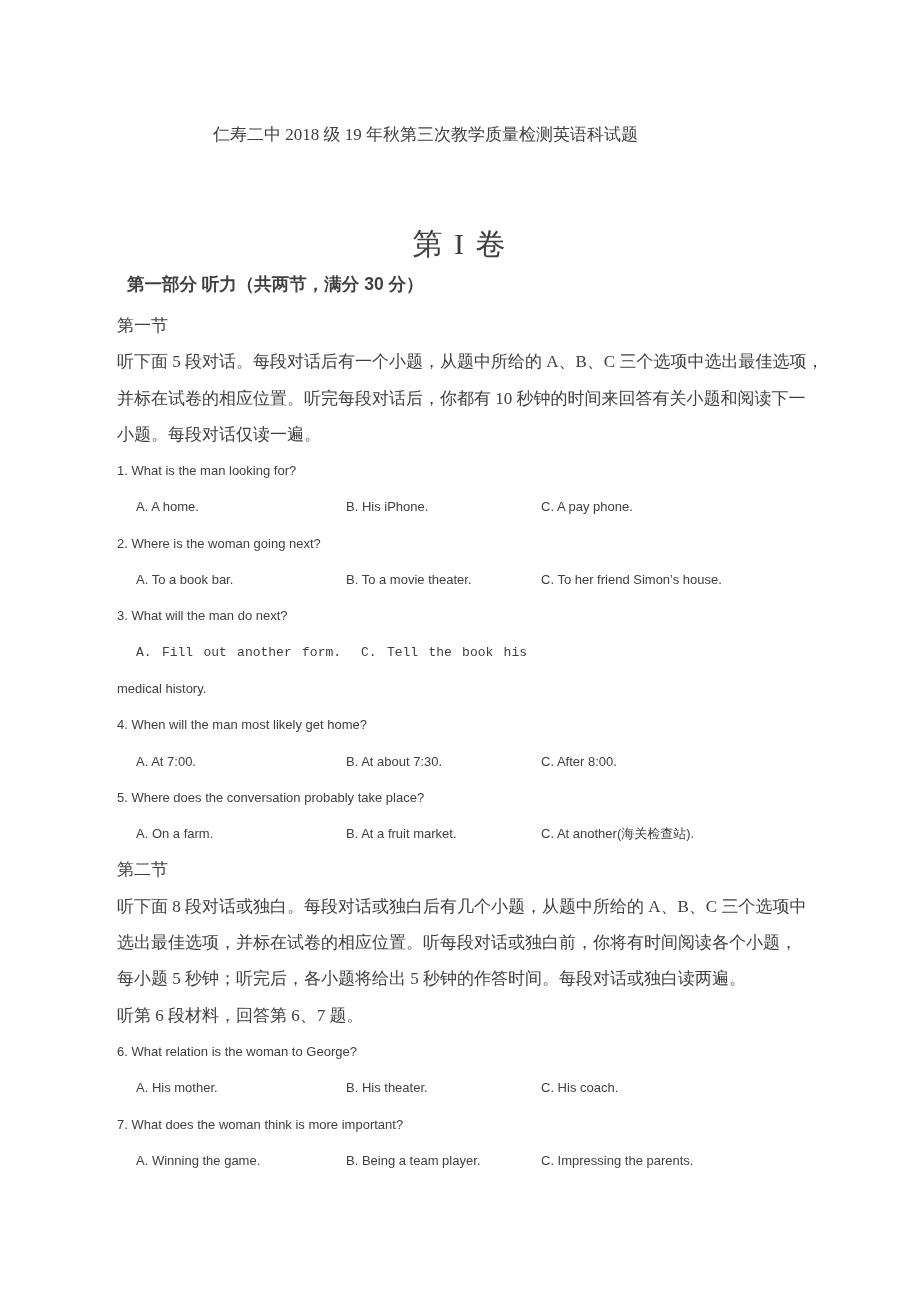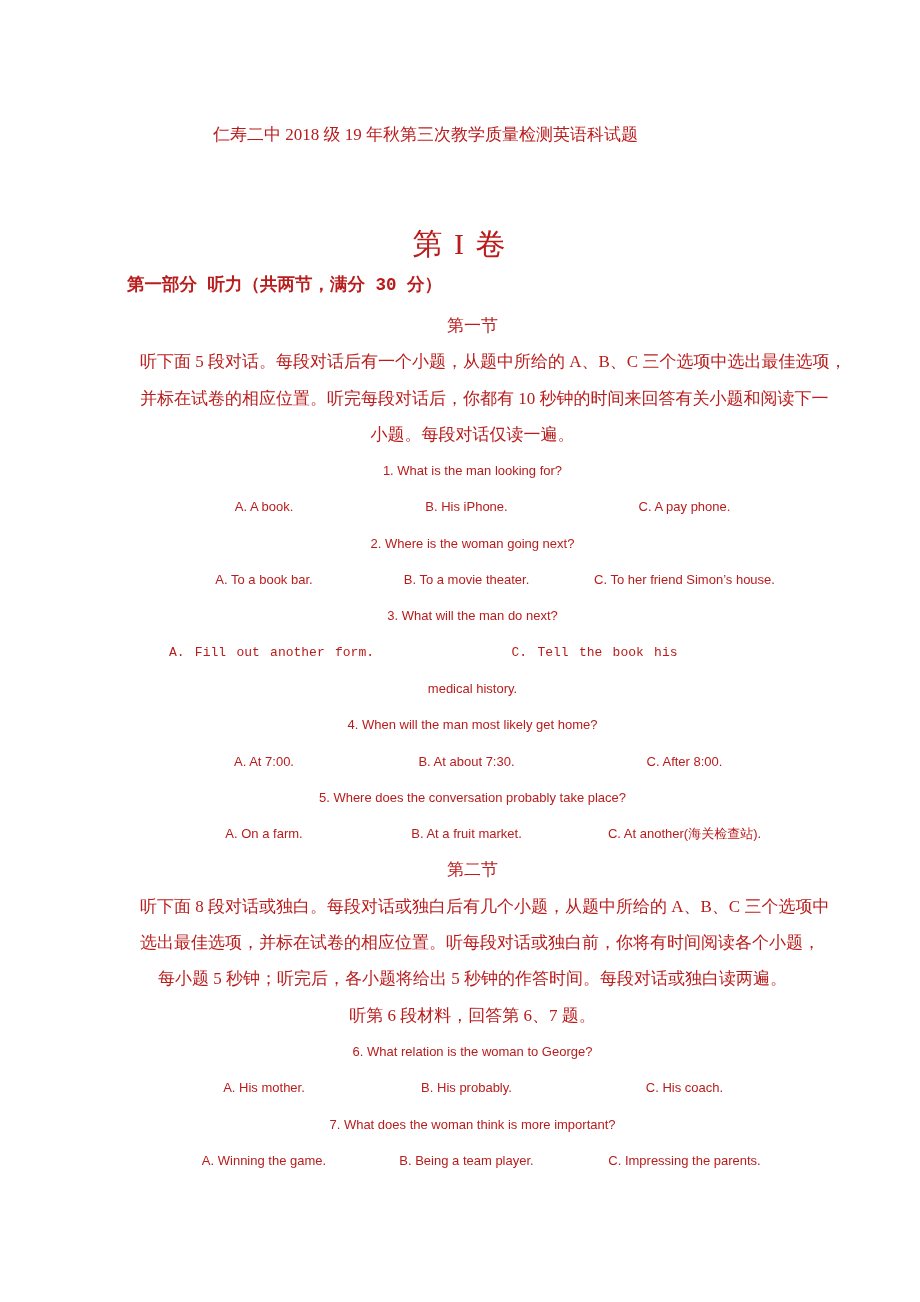--- a/index.html
+++ b/index.html
@@ -1,21 +1,21 @@
 <!DOCTYPE html>
 <html><head>
 <meta charset="utf-8">
 <style>
   html, body { margin: 0; padding: 0; background: #ffffff; }
   .page {
     position: relative;
     width: 920px;
     height: 1302px;
     background: #ffffff;
-    color: #b91c1c;
+    color: #404040;
     overflow: hidden;
   }
   .title {
     position: absolute;
     top: 123px;
     left: 213px;
     font-family: "Liberation Serif", "DejaVu Serif", serif;
     font-size: 17px;
     white-space: nowrap;
   }
@@ -26,31 +26,30 @@
     width: 920px;
     text-align: center;
     font-family: "Liberation Serif", "DejaVu Serif", serif;
     font-size: 30px;
     letter-spacing: 2px;
   }
   .part-heading {
     position: absolute;
     top: 272px;
     left: 127px;
-    font-family: Liberation Mono, monospace;
+    font-family: Liberation Sans, sans-serif;
     font-size: 17.5px;
     font-weight: bold;
     white-space: nowrap;
   }
   .body {
     position: absolute;
     top: 308px;
-    left: 140px;
+    left: 117px;
     right: 115px;
-    text-align: center;
   }
   .line {
     height: 36.3px;
     line-height: 36.3px;
     white-space: nowrap;
     font-size: 13px;
   }
   .zh {
     font-family: "Liberation Serif", "DejaVu Serif", serif;
     font-size: 17px;
@@ -83,21 +82,21 @@
 
   <div class="body">
 
     <div class="line zh">第一节</div>
     <div class="line zh">听下面 5 段对话。每段对话后有一个小题，从题中所给的 A、B、C 三个选项中选出最佳选项，</div>
     <div class="line zh">并标在试卷的相应位置。听完每段对话后，你都有 10 秒钟的时间来回答有关小题和阅读下一</div>
     <div class="line zh">小题。每段对话仅读一遍。</div>
 
     <div class="line en">1. What is the man looking for?</div>
     <div class="line opts">
-      <span class="colA">A. A book.</span>
+      <span class="colA">A. A home.</span>
       <span class="colB">B. His iPhone.</span>
       <span class="colC">C. A pay phone.</span>
     </div>
 
     <div class="line en">2. Where is the woman going next?</div>
     <div class="line opts">
       <span class="colA">A. To a book bar.</span>
       <span class="colB">B. To a movie theater.</span>
       <span class="colC">C. To her friend Simon’s house.</span>
     </div>
@@ -125,21 +124,21 @@
 
     <div class="line zh">第二节</div>
     <div class="line zh">听下面 8 段对话或独白。每段对话或独白后有几个小题，从题中所给的 A、B、C 三个选项中</div>
     <div class="line zh">选出最佳选项，并标在试卷的相应位置。听每段对话或独白前，你将有时间阅读各个小题，</div>
     <div class="line zh">每小题 5 秒钟；听完后，各小题将给出 5 秒钟的作答时间。每段对话或独白读两遍。</div>
     <div class="line zh">听第 6 段材料，回答第 6、7 题。</div>
 
     <div class="line en">6. What relation is the woman to George?</div>
     <div class="line opts">
       <span class="colA">A. His mother.</span>
-      <span class="colB">B. His probably.</span>
+      <span class="colB">B. His theater.</span>
       <span class="colC">C. His coach.</span>
     </div>
 
     <div class="line en">7. What does the woman think is more important?</div>
     <div class="line opts">
       <span class="colA">A. Winning the game.</span>
       <span class="colB">B. Being a team player.</span>
       <span class="colC">C. Impressing the parents.</span>
     </div>
 

